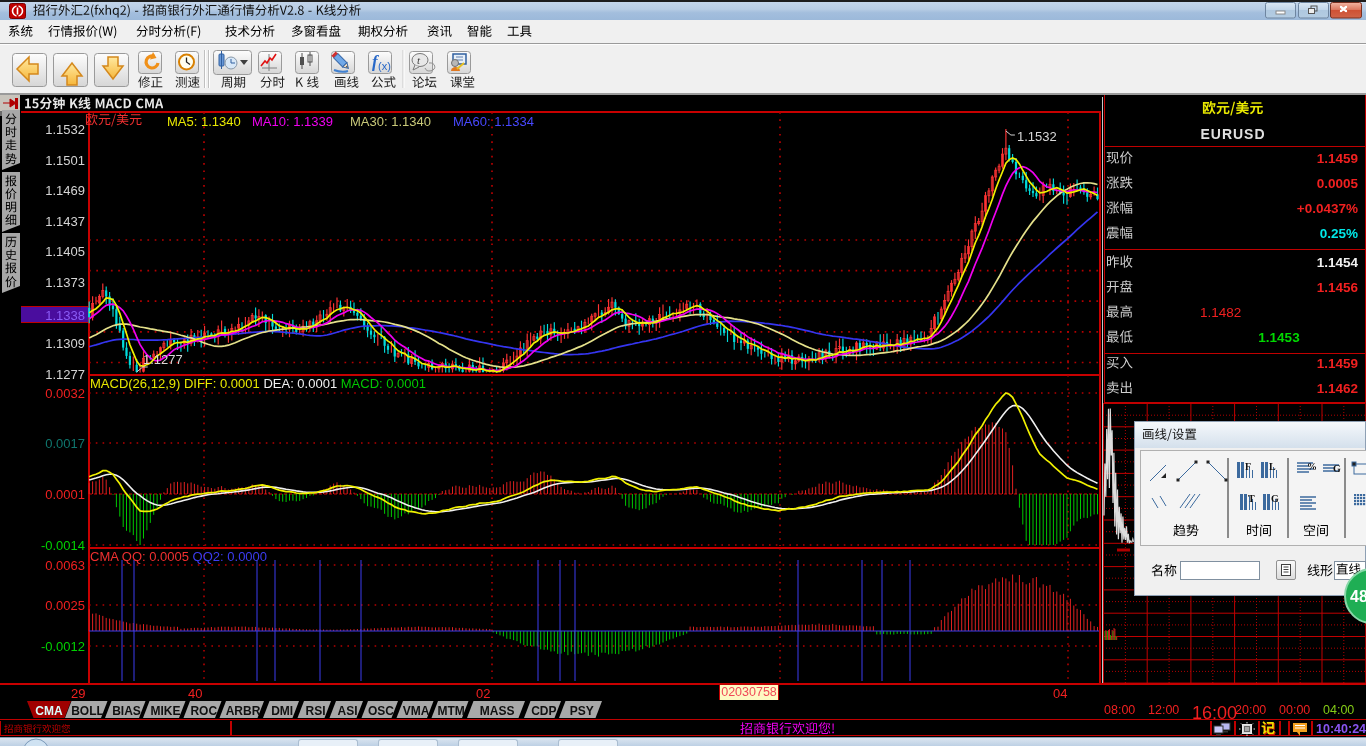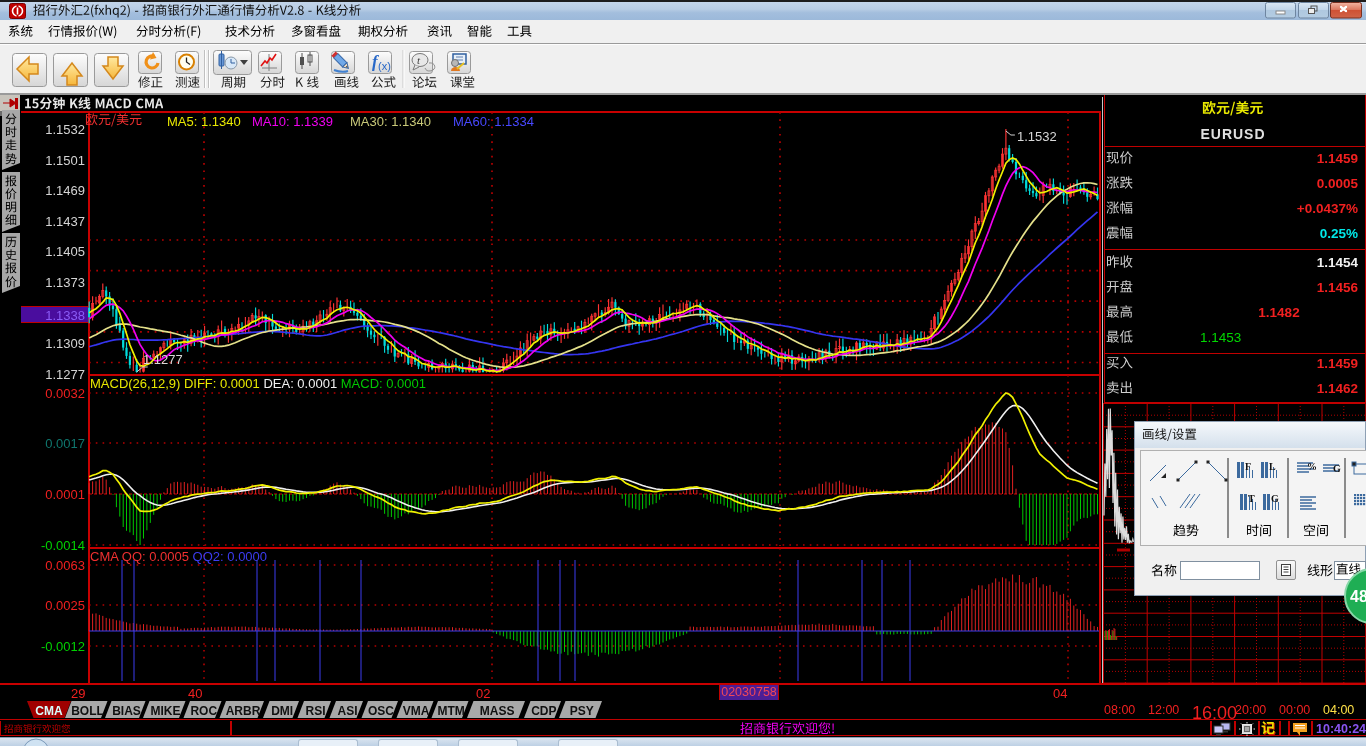--- a/index.html
+++ b/index.html
@@ -1718,21 +1718,21 @@
 <div class="lab" style="left:0;top:487px;width:85px;text-align:right;color:#f02020">0.0001</div>
 <div class="lab" style="left:0;top:538px;width:85px;text-align:right;color:#00d000">-0.0014</div>
 <div class="lab" style="left:90px;top:549px;color:#f03030">CMA QQ: 0.0005 <span style="color:#3c3cf0">QQ2: 0.0000</span></div>
 <div class="lab" style="left:0;top:558px;width:85px;text-align:right;color:#f02020">0.0063</div>
 <div class="lab" style="left:0;top:598px;width:85px;text-align:right;color:#f02020">0.0025</div>
 <div class="lab" style="left:0;top:639px;width:85px;text-align:right;color:#00d000">-0.0012</div>
 <div class="lab" style="left:71px;top:686px;color:#f02020">29</div>
 <div class="lab" style="left:188px;top:686px;color:#f02020">40</div>
 <div class="lab" style="left:476px;top:686px;color:#f02020">02</div>
 <div class="lab" style="left:1053px;top:686px;color:#f02020">04</div>
-<div style="left:719px;top:684px;width:60px;height:17px;background:#4c1d95;border:1px solid #c00000;color:#f04858;font-size:12.5px;text-align:center;line-height:15px;font-family:'Liberation Sans'">02030758</div>
+<div style="left:719px;top:684px;width:60px;height:17px;background:#fef9c3;border:1px solid #c00000;color:#f04858;font-size:12.5px;text-align:center;line-height:15px;font-family:'Liberation Sans'">02030758</div>
 <div style="left:1102px;top:97px;width:1px;height:586px;background:#c8c8c8"></div>
 <div style="left:1104px;top:95px;width:262px;height:308px;border-left:1px solid #c00000;border-right:1px solid #c00000"></div>
 <svg class="t" style="left:1202.3px;top:101.0px" width="61.4" height="17.5">
     <g fill="#e8e800" transform="translate(0,12.04) scale(0.01400)">
       <use href="#g6b27b" x="0"></use>
       <use href="#g5143b" x="1000"></use>
       <use href="#g2fb" x="2000"></use>
       <use href="#g7f8eb" x="2387"></use>
       <use href="#g5143b" x="3387"></use>
     </g>
@@ -1783,28 +1783,28 @@
       <use href="#g76d8r" x="1000"></use>
     </g>
   </svg>
 <div class="lab" style="left:1200px;top:280px;width:158px;text-align:right;color:#f02020;font-weight:bold;font-size:13.5px">1.1456</div>
 <svg class="t" style="left:1106.0px;top:305.0px" width="27.0" height="16.9">
     <g fill="#d0d0d0" transform="translate(0,11.61) scale(0.01350)">
       <use href="#g6700r" x="0"></use>
       <use href="#g9ad8r" x="1000"></use>
     </g>
   </svg>
-<div class="lab" style="left:1200px;top:305px;width:158px;text-align:center;color:#f02020;font-weight:bold;font-size:13.5px">1.1482</div>
+<div class="lab" style="left:1200px;top:305px;width:158px;text-align:left;color:#f02020;font-weight:normal;font-size:13.5px">1.1482</div>
 <svg class="t" style="left:1106.0px;top:330.0px" width="27.0" height="16.9">
     <g fill="#d0d0d0" transform="translate(0,11.61) scale(0.01350)">
       <use href="#g6700r" x="0"></use>
       <use href="#g4f4er" x="1000"></use>
     </g>
   </svg>
-<div class="lab" style="left:1200px;top:330px;width:158px;text-align:left;color:#00d800;font-weight:normal;font-size:13.5px">1.1453</div>
+<div class="lab" style="left:1200px;top:330px;width:158px;text-align:center;color:#00d800;font-weight:bold;font-size:13.5px">1.1453</div>
 <svg class="t" style="left:1106.0px;top:356.0px" width="27.0" height="16.9">
     <g fill="#d0d0d0" transform="translate(0,11.61) scale(0.01350)">
       <use href="#g4e70r" x="0"></use>
       <use href="#g5165r" x="1000"></use>
     </g>
   </svg>
 <div class="lab" style="left:1200px;top:356px;width:158px;text-align:right;color:#f02020;font-weight:bold;font-size:13.5px">1.1459</div>
 <svg class="t" style="left:1106.0px;top:381.0px" width="27.0" height="16.9">
     <g fill="#d0d0d0" transform="translate(0,11.61) scale(0.01350)">
       <use href="#g5356r" x="0"></use>
@@ -1843,21 +1843,21 @@
     <text x="543.8" y="14.5" text-anchor="middle" font-family="Liberation Sans" font-size="12" font-weight="bold" fill="#111">CDP</text>
     <polygon points="565.5,1 602.0,1 595.5,18 559.0,18" fill="#a8a8a8"></polygon>
     <text x="581.8" y="14.5" text-anchor="middle" font-family="Liberation Sans" font-size="12" font-weight="bold" fill="#111">PSY</text>
     <text x="49" y="14.5" text-anchor="middle" font-family="Liberation Sans" font-size="12" font-weight="bold" fill="#d8ffff">CMA</text>
   </svg>
 <div class="lab" style="left:1104px;top:703px;color:#f02020;font-size:12.5px">08:00</div>
 <div class="lab" style="left:1148px;top:703px;color:#f02020;font-size:12.5px">12:00</div>
 <div class="lab" style="left:1192px;top:703px;color:#f02020;font-size:18px">16:00</div>
 <div class="lab" style="left:1235px;top:703px;color:#f02020;font-size:12.5px">20:00</div>
 <div class="lab" style="left:1279px;top:703px;color:#f02020;font-size:12.5px">00:00</div>
-<div class="lab" style="left:1323px;top:703px;color:#fde047;font-size:12.5px">04:00</div>
+<div class="lab" style="left:1323px;top:703px;color:#84cc16;font-size:12.5px">04:00</div>
 <div style="left:0;top:719px;width:1366px;height:1px;background:#c00000"></div>
 <div style="left:0;top:720px;width:1366px;height:16px;background:#000;border-bottom:1px solid #c00000"></div>
 <div style="left:0;top:721px;width:1px;height:15px;background:#c00000"></div>
 <div style="left:230px;top:721px;width:2px;height:15px;background:#c00000"></div>
 <svg class="t" style="left:740.0px;top:722.0px" width="95.2" height="16.2">
     <g fill="#f000f0" transform="translate(0,11.18) scale(0.01300)">
       <use href="#g62dbr" x="0"></use>
       <use href="#g5546r" x="1000"></use>
       <use href="#g94f6r" x="2000"></use>
       <use href="#g884cr" x="3000"></use>

